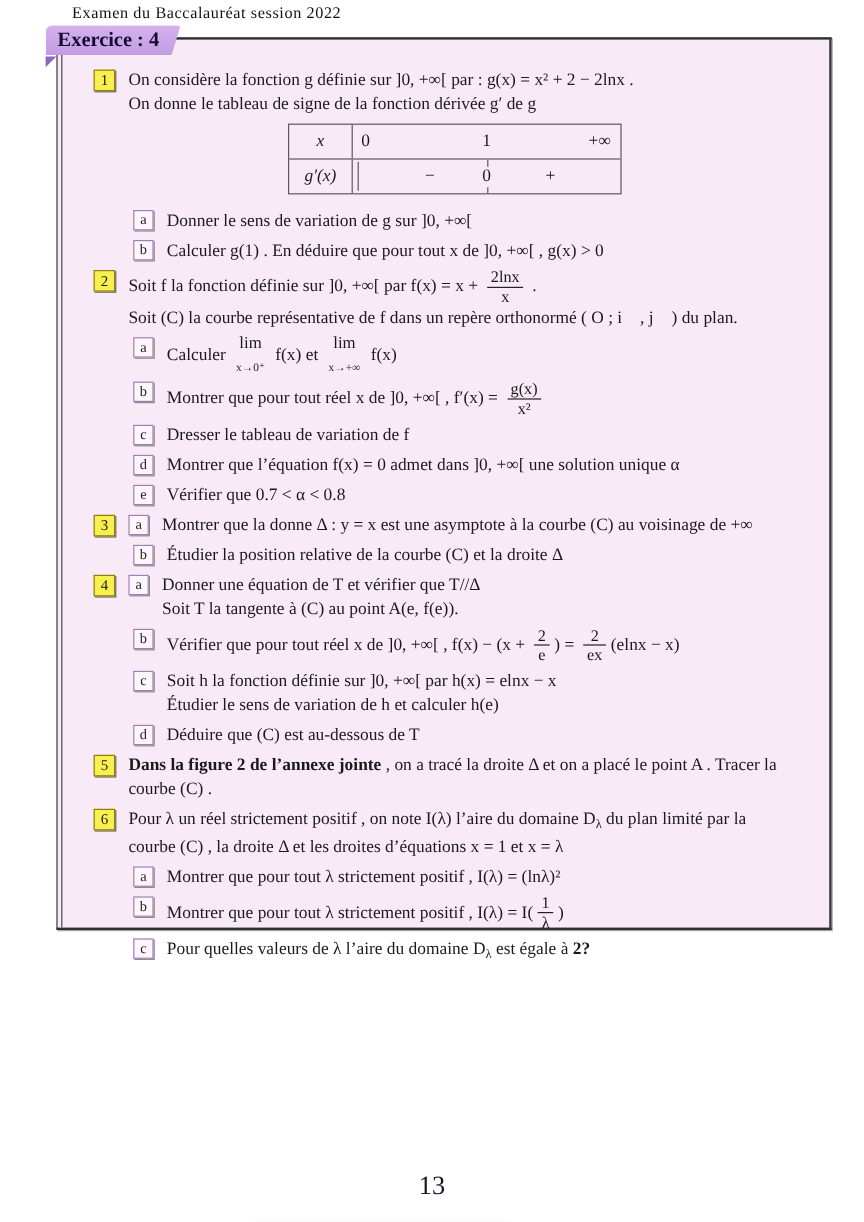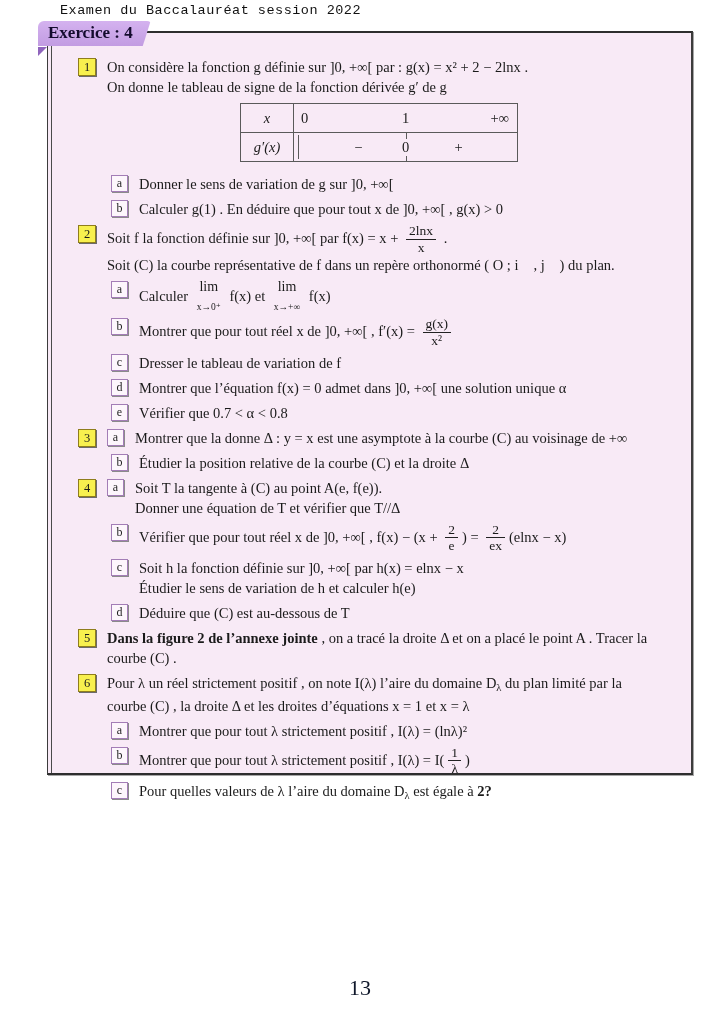--- a/index.html
+++ b/index.html
@@ -3,21 +3,21 @@
 <meta charset="utf-8">
 <style>
   html,body{margin:0;padding:0;}
   body{
     width:720px;height:1018px;position:relative;background:#ffffff;
     font-family:"Liberation Serif","DejaVu Serif",serif;color:#1a1a1a;
     overflow:hidden;
   }
   .doc-header{
     position:absolute;left:60px;top:3px;
-    font-family:Liberation Mono, monospace;
+    font-family:Liberation Serif, serif;
     font-size:13.5px;color:#111;letter-spacing:.5px;
   }
   
   .ex-label{
     position:absolute;left:38px;top:21px;z-index:3;
     background:linear-gradient(#d4b2ef,#c29ce2);
     padding:2px 18px 3px 10px;
     font-weight:bold;font-size:17px;color:#140b2e;
     clip-path:polygon(0 0,100% 0,93% 100%,0 100%);
     border-radius:6px 4px 0 0;
@@ -207,22 +207,22 @@
     <div class="letter-badge">b</div>
     <div class="txt">
         <div class="line">Étudier la position relative de la courbe (C) et la droite Δ</div>
       </div>
   </div>
 
   <div class="q-row">
     <div class="num-badge">4</div>
     <div class="letter-badge">a</div>
     <div class="txt">
+      <div class="line">Donner une équation de T et vérifier que T//Δ</div>
       <div class="line">Soit T la tangente à (C) au point A(e, f(e)).</div>
-      <div class="line">Donner une équation de T et vérifier que T//Δ</div>
     </div>
   </div>
 
   <div class="q-row indent-1">
     <div class="letter-badge">b</div>
     <div class="txt">
         <div class="line">
       <span>Vérifier que pour tout réel x de ]0, +∞[ , f(x) − (x + </span><span class="frac"><span class="num">2</span><span class="den">e</span></span><span>) = </span><span class="frac"><span class="num">2</span><span class="den">ex</span></span><span>(elnx − x)</span>
     </div>
       </div>

